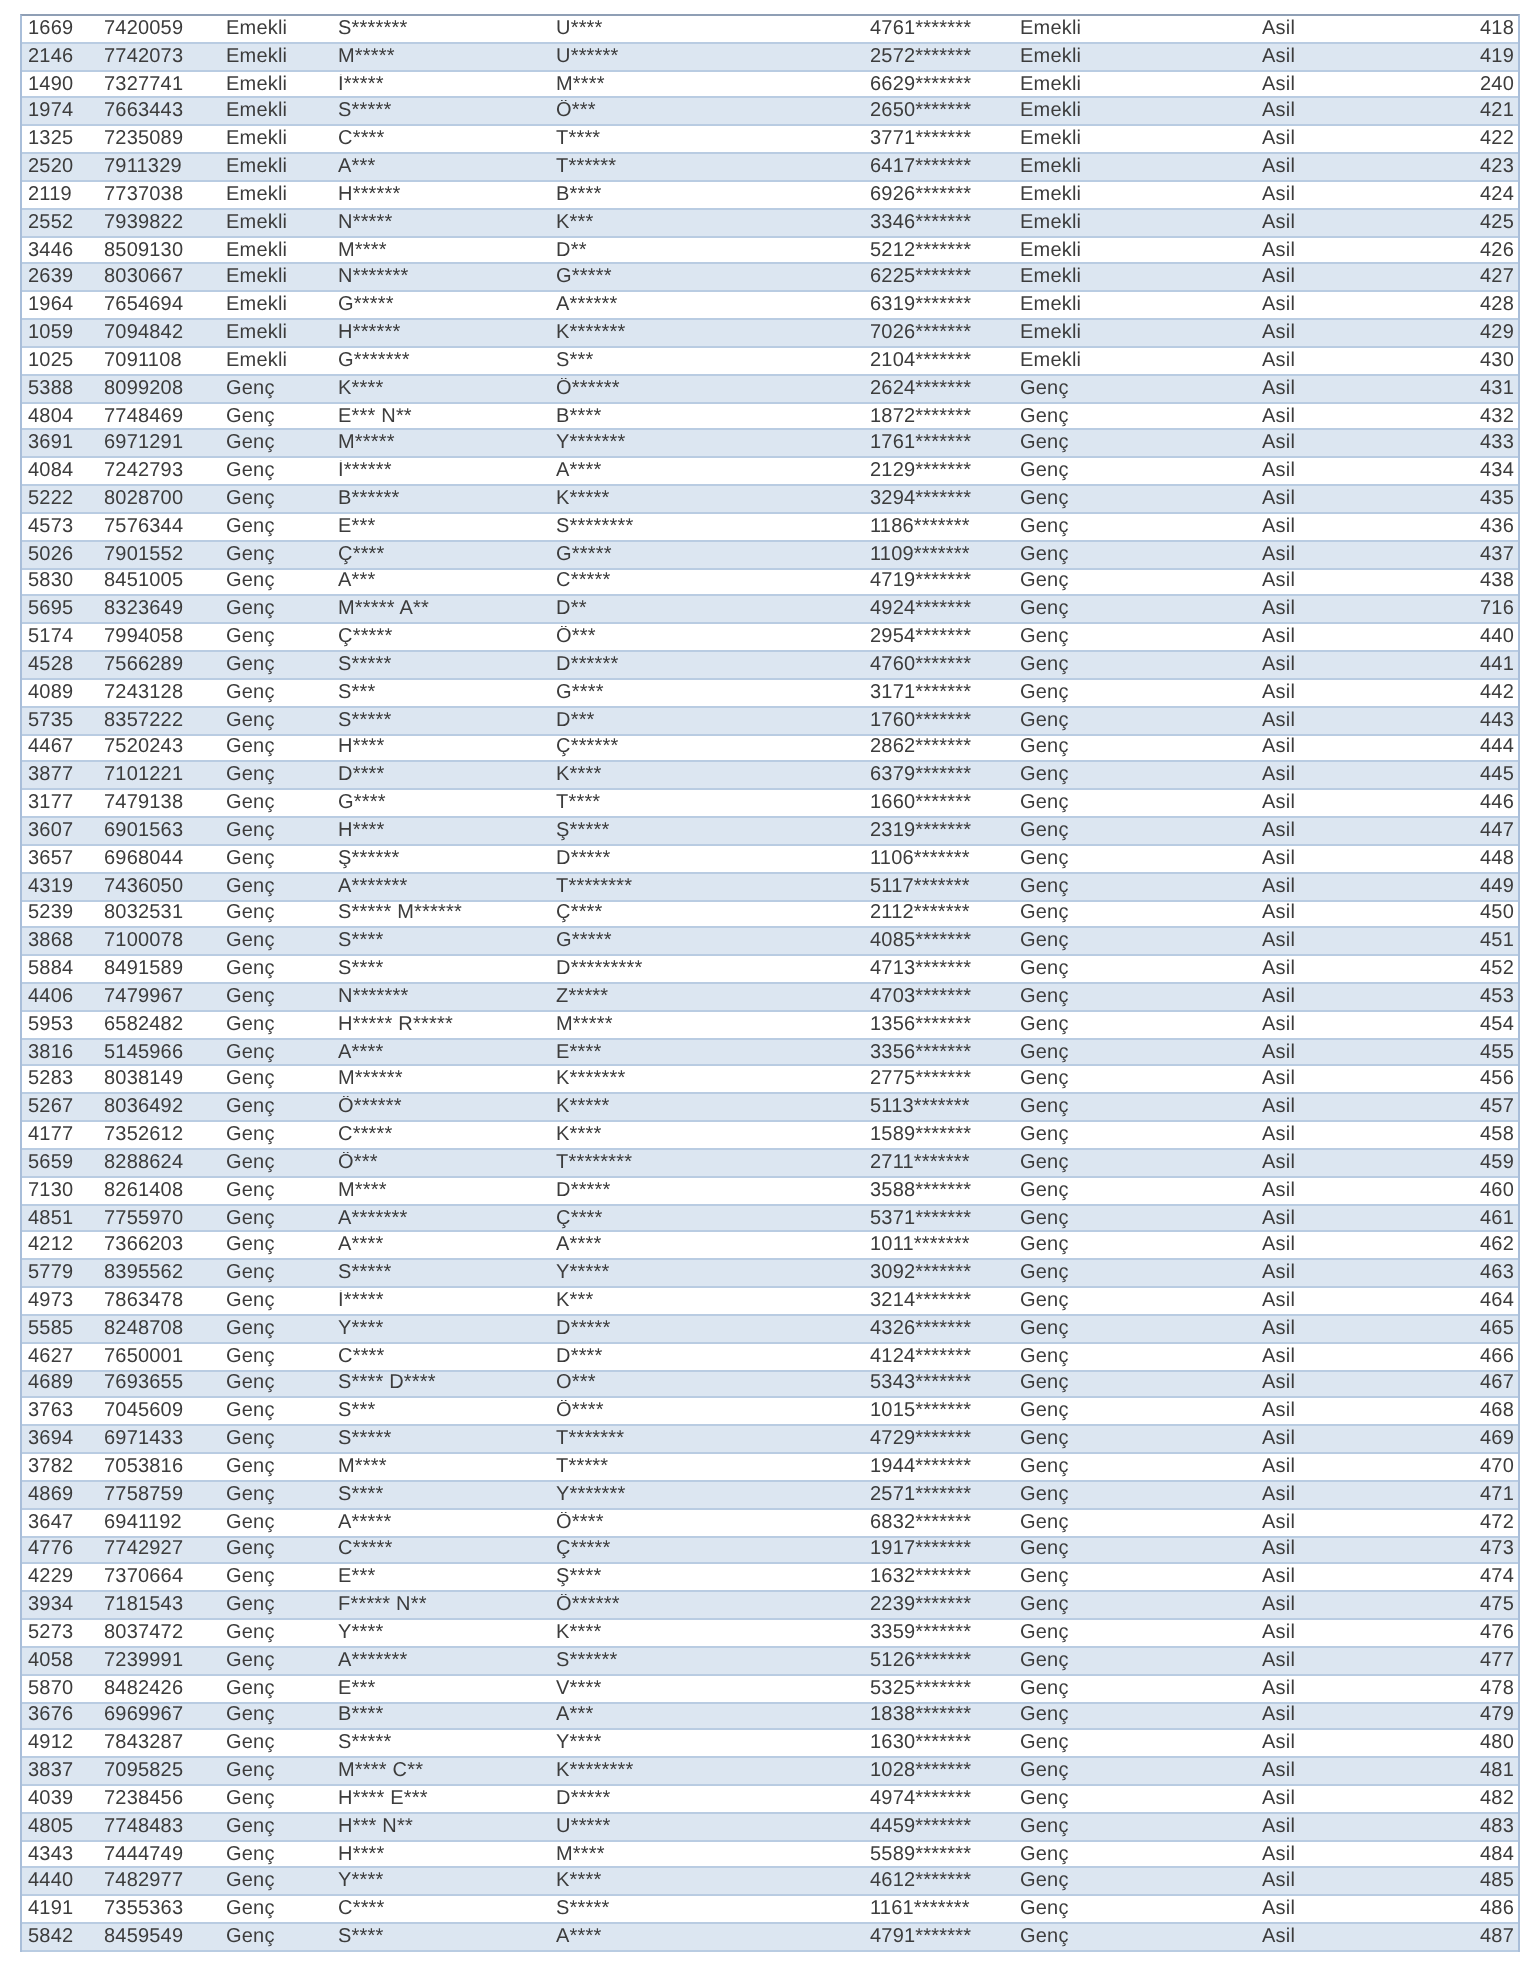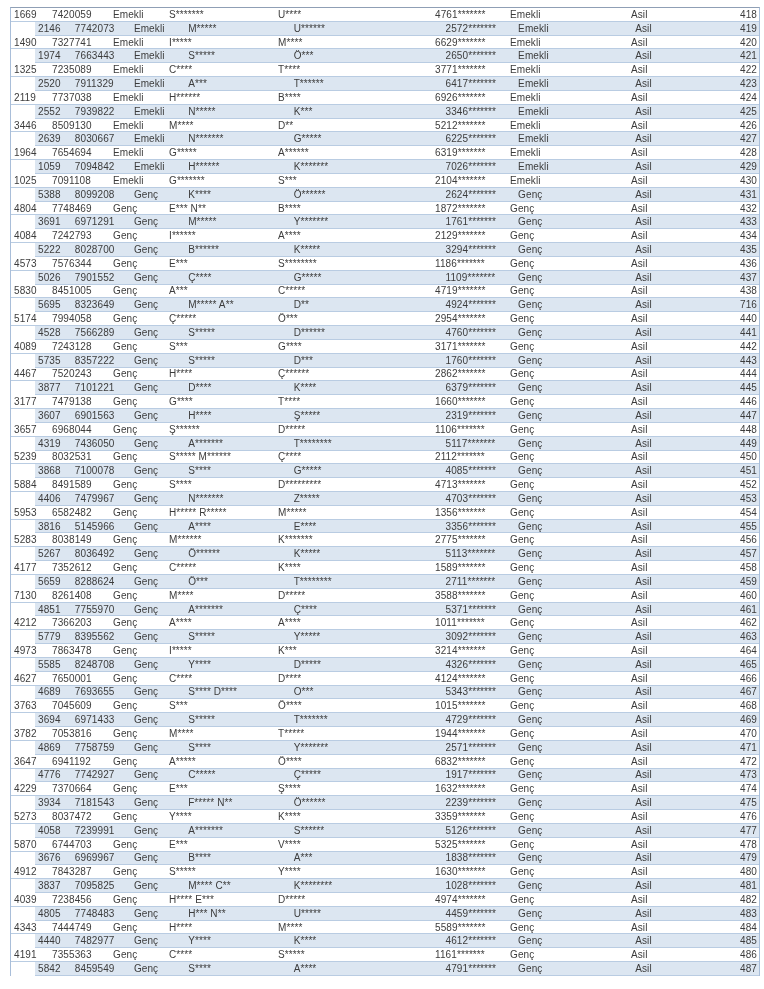--- a/index.html
+++ b/index.html
@@ -30,21 +30,20 @@
     height: 13.843px;
     box-sizing: border-box;
     border-bottom: 1px solid var(--border, #b9cce2);
     align-items: center;
     font-size: 10px;
     color: var(--text, #3c3c3c);
     background: #ffffff;
   }
   .row.band {
     background: var(--band, #dce6f1);
-    margin-left: 24px;
   }
   .cell {
     box-sizing: border-box;
     padding-left: 3px;
     white-space: nowrap;
     overflow: hidden;
     letter-spacing: 0.1px;
   }
   .c0 { width: 38px; }
   .c1 { width: 61px; }
@@ -85,21 +84,21 @@
       </div>
       <div class="row">
         <span class="cell c0">1490</span>
         <span class="cell c1">7327741</span>
         <span class="cell c2">Emekli</span>
         <span class="cell c3">İ*****</span>
         <span class="cell c4">M****</span>
         <span class="cell c5">6629*******</span>
         <span class="cell c6">Emekli</span>
         <span class="cell c7">Asil</span>
-        <span class="cell c8">420</span>
+        <span class="cell c8">240</span>
       </div>
       <div class="row band">
         <span class="cell c0">1974</span>
         <span class="cell c1">7663443</span>
         <span class="cell c2">Emekli</span>
         <span class="cell c3">S*****</span>
         <span class="cell c4">Ö***</span>
         <span class="cell c5">2650*******</span>
         <span class="cell c6">Emekli</span>
         <span class="cell c7">Asil</span>
@@ -716,21 +715,21 @@
         <span class="cell c2">Genç</span>
         <span class="cell c3">A*******</span>
         <span class="cell c4">S******</span>
         <span class="cell c5">5126*******</span>
         <span class="cell c6">Genç</span>
         <span class="cell c7">Asil</span>
         <span class="cell c8">477</span>
       </div>
       <div class="row">
         <span class="cell c0">5870</span>
-        <span class="cell c1">6744703</span>
+        <span class="cell c1">8482426</span>
         <span class="cell c2">Genç</span>
         <span class="cell c3">E***</span>
         <span class="cell c4">V****</span>
         <span class="cell c5">5325*******</span>
         <span class="cell c6">Genç</span>
         <span class="cell c7">Asil</span>
         <span class="cell c8">478</span>
       </div>
       <div class="row band">
         <span class="cell c0">3676</span>

